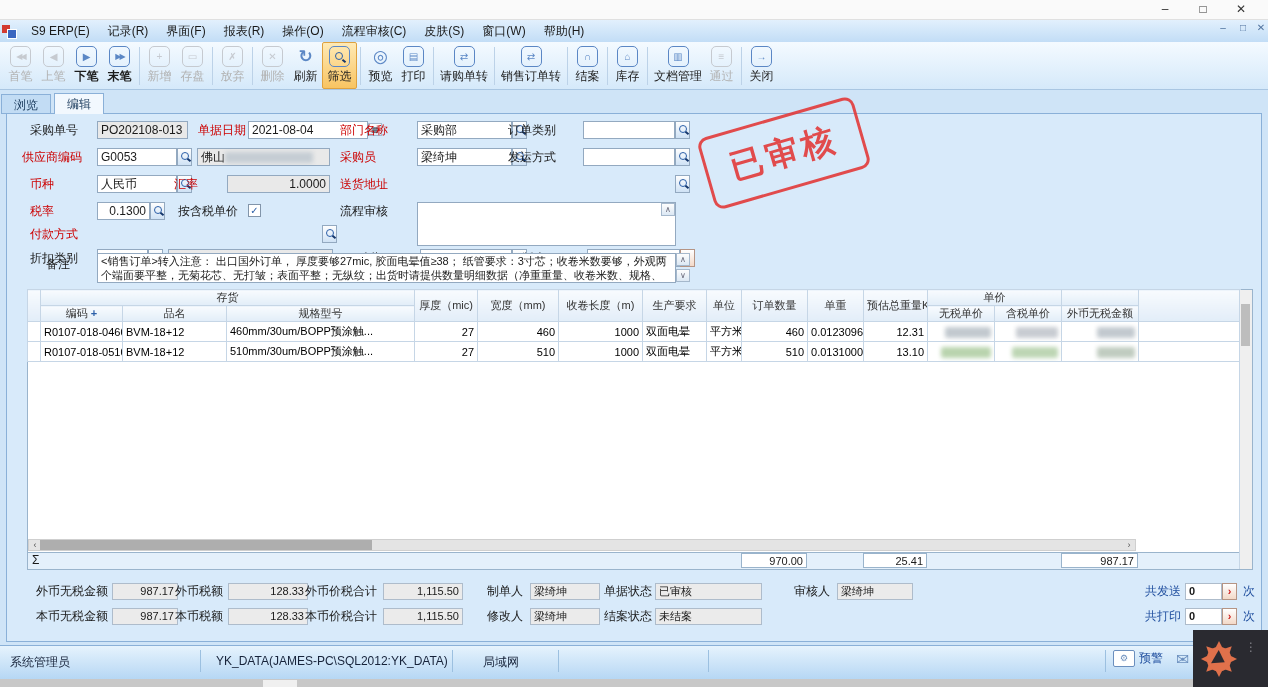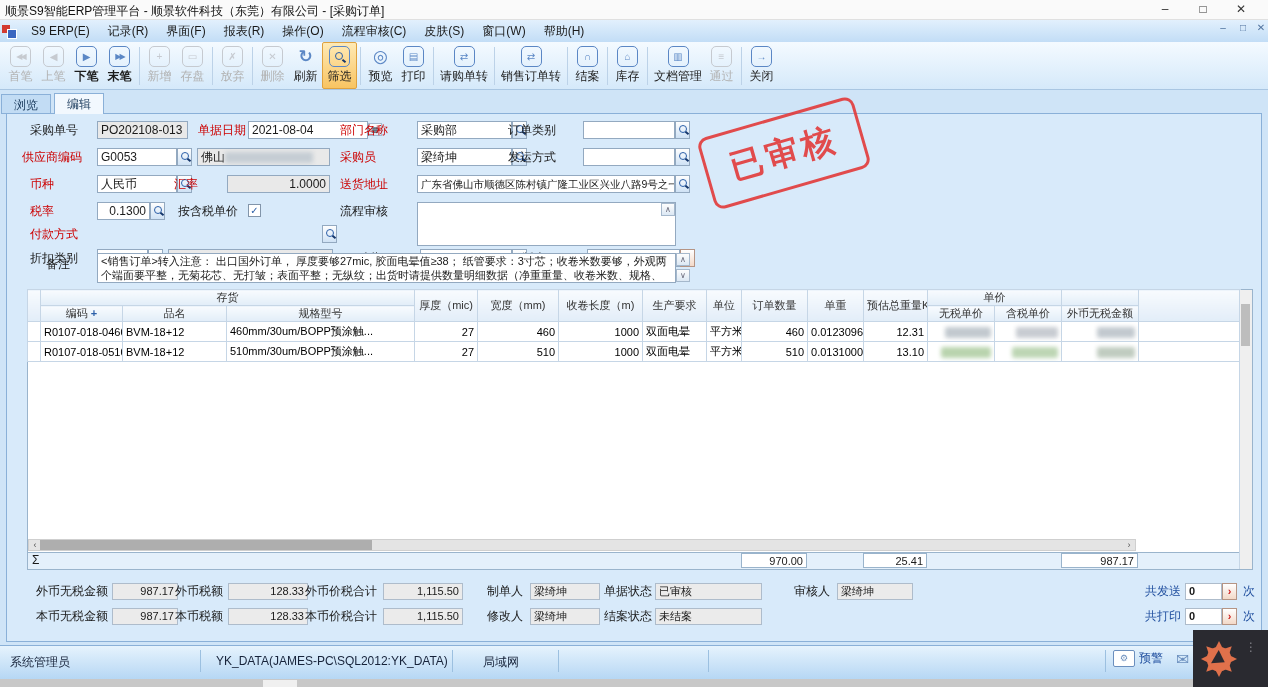--- a/index.html
+++ b/index.html
@@ -90,21 +90,20 @@
   .gray{left:0;top:679px;width:1268px;height:8px;background:#c8c8c8;}
   .overlay{left:1193px;top:630px;width:75px;height:57px;background:#2a2a30;z-index:9;}
   .dots{position:absolute;left:52px;top:12px;color:#808088;font-size:12px;line-height:10px;}
 </style>
 </head>
 <body>
 
 <div class="win">
 
   <div class="abs titlebar">
-    <div class="abs title">顺景S9智能ERP管理平台 - 顺景软件科技（东莞）有限公司 - [采购订单]</div>
     <div class="abs wbtn" style="left:1152px">–</div>
     <div class="abs wbtn" style="left:1190px">□</div>
     <div class="abs wbtn" style="left:1228px">✕</div>
   </div>
 
   <div class="abs menubar">
     <span class="appicon">
         <i class="r1"></i>
         <i class="r2"></i>
       </span>
@@ -239,21 +238,20 @@
   <div class="abs lb" style="left:508px;top:148px;width:66px;">发运方式</div>
   <div class="abs in" style="left:583px;top:148px;width:92px;"></div>
   <div class="abs mag" style="left:675px;top:148px;"></div>
 
   <div class="abs lb req" style="left:30px;top:175px;width:64px;">币种</div>
   <div class="abs in" style="left:97px;top:175px;width:80px;">人民币</div>
   <div class="abs mag" style="left:177px;top:175px;"></div>
   <div class="abs lb req" style="left:174px;top:175px;width:48px;">汇率</div>
   <div class="abs in ro num" style="left:227px;top:175px;width:103px;">1.0000</div>
   <div class="abs lb req" style="left:340px;top:175px;width:64px;">送货地址</div>
-  <div class="abs in" style="left:417px;top:175px;width:258px;font-size:10.5px;">广东省佛山市顺德区陈村镇广隆工业区兴业八路9号之一</div>
   <div class="abs mag" style="left:675px;top:175px;"></div>
 
   <div class="abs lb req" style="left:30px;top:202px;width:64px;">税率</div>
   <div class="abs in num" style="left:97px;top:202px;width:53px;">0.1300</div>
   <div class="abs mag" style="left:150px;top:202px;"></div>
   <div class="abs lb" style="left:178px;top:202px;width:66px;text-align:left;">按含税单价</div>
   <div class="abs cb" style="left:248px;top:204px;">✓</div>
   <div class="abs lb" style="left:340px;top:202px;width:64px;">流程审核</div>
   <div class="abs in" style="left:417px;top:202px;width:259px;height:44px;"></div>
   <div class="abs sb" style="left:661px;top:203px;">∧</div>

